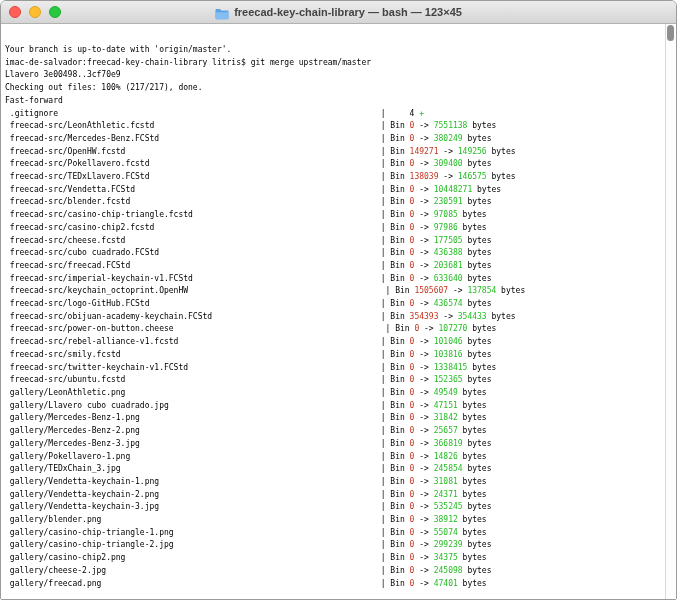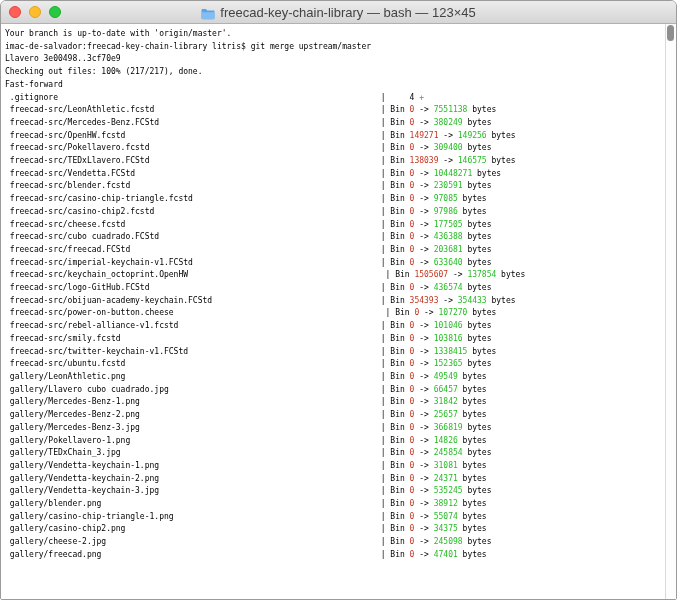--- a/index.html
+++ b/index.html
@@ -18,28 +18,28 @@
   .traffic-lights{position:absolute;left:8px;top:5px;display:flex;gap:8px;}
   .light{width:12px;height:12px;border-radius:50%;display:inline-block;box-sizing:border-box;}
   .light.red{background:#ff5f57;border:1px solid #e2463f;}
   .light.yellow{background:#ffbd2e;border:1px solid #dfa123;}
   .light.green{background:#28c940;border:1px solid #1dad2b;}
   .title-wrap{
     position:absolute;left:0;right:0;top:0;height:22px;
     display:flex;align-items:center;justify-content:center;gap:5px;
     pointer-events:none;
   }
-  .title-text{font-size:13px;font-weight:normal;color:#434343;white-space:nowrap;}
+  .title-text{font-size:11px;font-weight:bold;color:#434343;white-space:nowrap;}
   .folder-icon{display:inline-block;width:14px;height:12px;position:relative;top:0px;}
   .terminal{
     position:absolute;top:23px;left:0;right:0;bottom:0;
     background:var(--bg,#ffffff);
     font-family:"DejaVu Sans Mono","Liberation Mono",monospace;
     font-size:8px;line-height:12.7px;color:var(--fg,#000000);
-    padding:4px 0 0 4px;box-sizing:border-box;
+    padding:20px 0 0 4px;box-sizing:border-box;
     overflow:hidden;
   }
   .tline{white-space:pre;}
   .red{color:var(--red,#c23621);}
   .green{color:var(--green,#25bc24);}
   .scrollbar{
     position:absolute;top:23px;right:0;bottom:0;width:10px;
     background:#fdfdfd;border-left:1px solid #d9d9d9;
   }
   .scroll-thumb{
@@ -91,31 +91,32 @@
         <div class="tline"><span> freecad-src/imperial-keychain-v1.FCStd                                       |</span><span> Bin </span><span class="red">0</span><span> -&gt; </span><span class="green">633640</span><span> bytes</span></div>
         <div class="tline"><span> freecad-src/keychain_octoprint.OpenHW                                         |</span><span> Bin </span><span class="red">1505607</span><span> -&gt; </span><span class="green">137854</span><span> bytes</span></div>
         <div class="tline"><span> freecad-src/logo-GitHub.FCStd                                                |</span><span> Bin </span><span class="red">0</span><span> -&gt; </span><span class="green">436574</span><span> bytes</span></div>
         <div class="tline"><span> freecad-src/obijuan-academy-keychain.FCStd                                   |</span><span> Bin </span><span class="red">354393</span><span> -&gt; </span><span class="green">354433</span><span> bytes</span></div>
         <div class="tline"><span> freecad-src/power-on-button.cheese                                            |</span><span> Bin </span><span class="red">0</span><span> -&gt; </span><span class="green">107270</span><span> bytes</span></div>
         <div class="tline"><span> freecad-src/rebel-alliance-v1.fcstd                                          |</span><span> Bin </span><span class="red">0</span><span> -&gt; </span><span class="green">101046</span><span> bytes</span></div>
         <div class="tline"><span> freecad-src/smily.fcstd                                                      |</span><span> Bin </span><span class="red">0</span><span> -&gt; </span><span class="green">103816</span><span> bytes</span></div>
         <div class="tline"><span> freecad-src/twitter-keychain-v1.FCStd                                        |</span><span> Bin </span><span class="red">0</span><span> -&gt; </span><span class="green">1338415</span><span> bytes</span></div>
         <div class="tline"><span> freecad-src/ubuntu.fcstd                                                     |</span><span> Bin </span><span class="red">0</span><span> -&gt; </span><span class="green">152365</span><span> bytes</span></div>
         <div class="tline"><span> gallery/LeonAthletic.png                                                     |</span><span> Bin </span><span class="red">0</span><span> -&gt; </span><span class="green">49549</span><span> bytes</span></div>
-        <div class="tline"><span> gallery/Llavero cubo cuadrado.jpg                                            |</span><span> Bin </span><span class="red">0</span><span> -&gt; </span><span class="green">66457</span><span> bytes</span></div>
+        <div class="tline"><span> gallery/Llavero cubo cuadrado.jpg                                            |</span><span> Bin </span><span class="red">0</span><span> -&gt; </span><span class="green">47151</span><span> bytes</span></div>
         <div class="tline"><span> gallery/Mercedes-Benz-1.png                                                  |</span><span> Bin </span><span class="red">0</span><span> -&gt; </span><span class="green">31842</span><span> bytes</span></div>
         <div class="tline"><span> gallery/Mercedes-Benz-2.png                                                  |</span><span> Bin </span><span class="red">0</span><span> -&gt; </span><span class="green">25657</span><span> bytes</span></div>
         <div class="tline"><span> gallery/Mercedes-Benz-3.jpg                                                  |</span><span> Bin </span><span class="red">0</span><span> -&gt; </span><span class="green">366819</span><span> bytes</span></div>
         <div class="tline"><span> gallery/Pokellavero-1.png                                                    |</span><span> Bin </span><span class="red">0</span><span> -&gt; </span><span class="green">14826</span><span> bytes</span></div>
         <div class="tline"><span> gallery/TEDxChain_3.jpg                                                      |</span><span> Bin </span><span class="red">0</span><span> -&gt; </span><span class="green">245854</span><span> bytes</span></div>
         <div class="tline"><span> gallery/Vendetta-keychain-1.png                                              |</span><span> Bin </span><span class="red">0</span><span> -&gt; </span><span class="green">31081</span><span> bytes</span></div>
         <div class="tline"><span> gallery/Vendetta-keychain-2.png                                              |</span><span> Bin </span><span class="red">0</span><span> -&gt; </span><span class="green">24371</span><span> bytes</span></div>
         <div class="tline"><span> gallery/Vendetta-keychain-3.jpg                                              |</span><span> Bin </span><span class="red">0</span><span> -&gt; </span><span class="green">535245</span><span> bytes</span></div>
         <div class="tline"><span> gallery/blender.png                                                          |</span><span> Bin </span><span class="red">0</span><span> -&gt; </span><span class="green">38912</span><span> bytes</span></div>
         <div class="tline"><span> gallery/casino-chip-triangle-1.png                                           |</span><span> Bin </span><span class="red">0</span><span> -&gt; </span><span class="green">55074</span><span> bytes</span></div>
+        <div class="tline"><span> gallery/casino-chip-triangle-2.jpg                                           |</span><span> Bin </span><span class="red">0</span><span> -&gt; </span><span class="green">299239</span><span> bytes</span></div>
         <div class="tline"><span> gallery/casino-chip2.png                                                     |</span><span> Bin </span><span class="red">0</span><span> -&gt; </span><span class="green">34375</span><span> bytes</span></div>
         <div class="tline"><span> gallery/cheese-2.jpg                                                         |</span><span> Bin </span><span class="red">0</span><span> -&gt; </span><span class="green">245098</span><span> bytes</span></div>
         <div class="tline"><span> gallery/freecad.png                                                          |</span><span> Bin </span><span class="red">0</span><span> -&gt; </span><span class="green">47401</span><span> bytes</span></div>
       </div>
   </div>
 
   <div class="scrollbar">
     <div class="scroll-thumb"></div>
   </div>
 </div>

